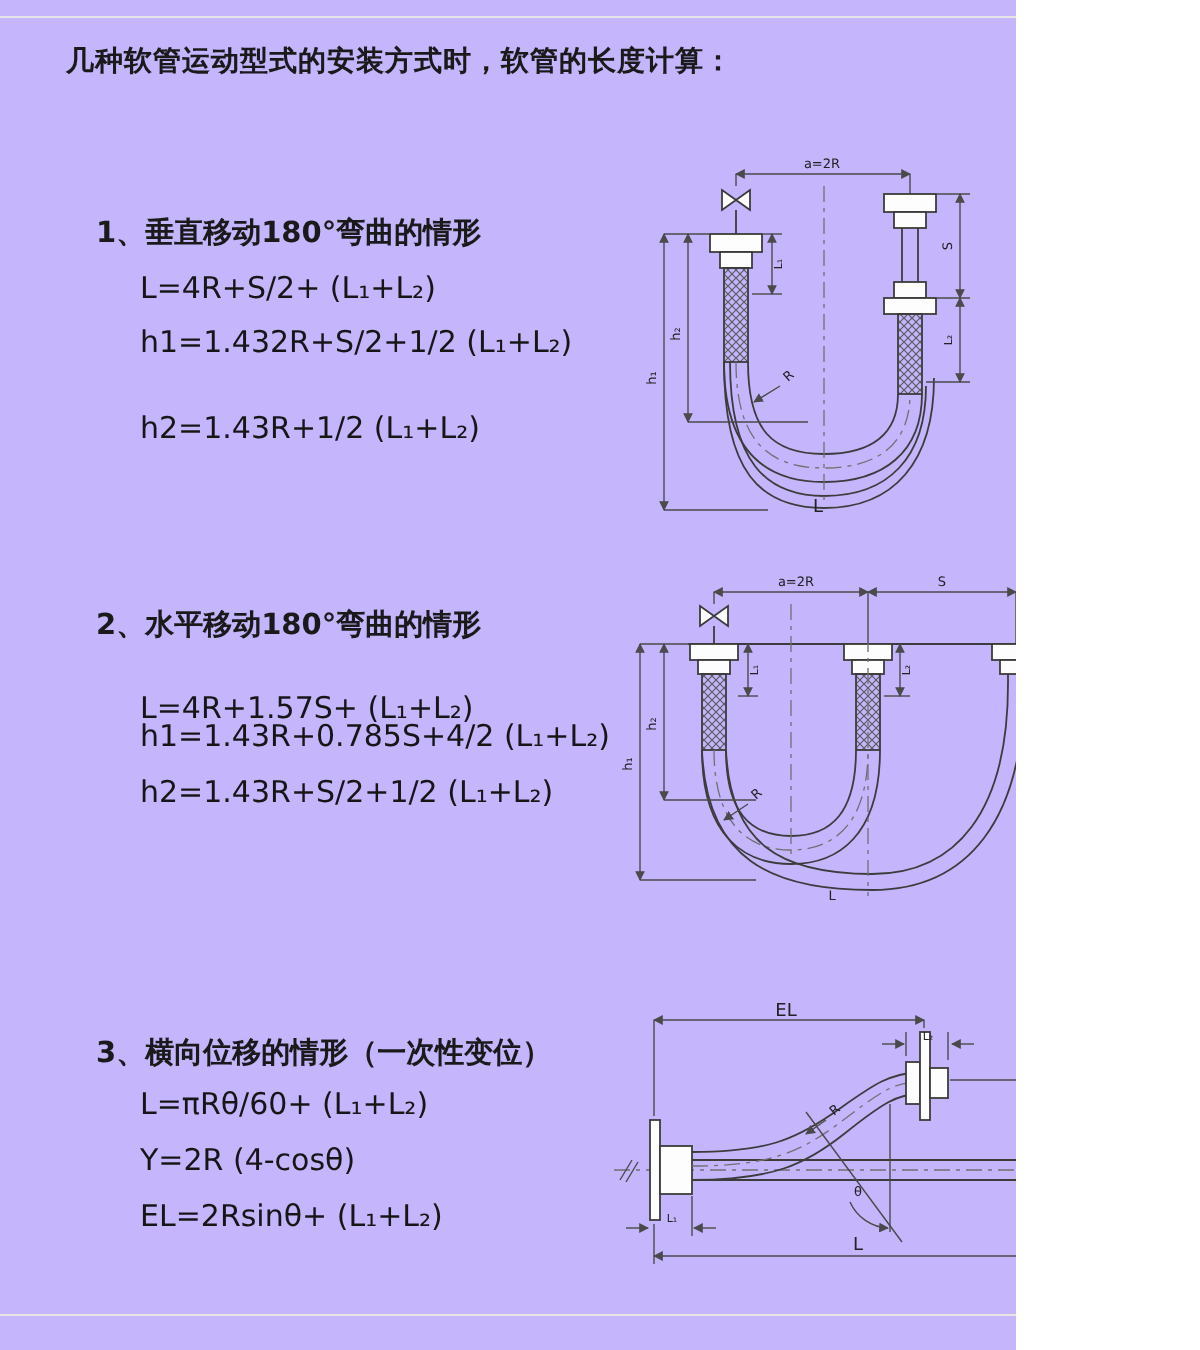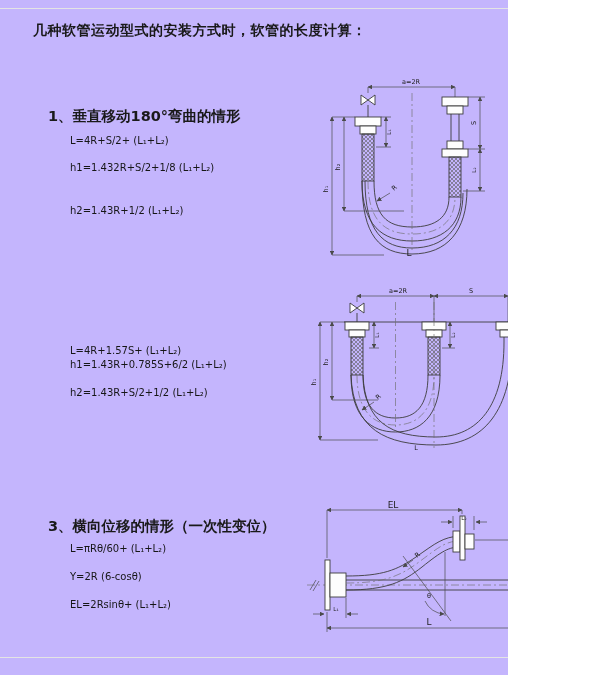--- a/index.html
+++ b/index.html
@@ -10,21 +10,21 @@
   }
   .rule{position:absolute;left:0;width:600px;height:1px;background:#e4e4e4;}
   .page-title{
     position:absolute;left:33px;top:22px;font-size:14px;font-weight:bold;
     letter-spacing:0.5px;white-space:nowrap;
   }
   .sec-heading{
     position:absolute;font-size:14.5px;font-weight:bold;white-space:nowrap;text-align:center;
   }
   .formula{
-    position:absolute;left:70px;font-size:10px;font-weight:normal;
+    position:absolute;left:70px;font-size:15px;font-weight:normal;
     white-space:nowrap;color:#161616;
   }
   svg{position:absolute;overflow:visible;}
   .pl{stroke:#3c3c3c;stroke-width:0.9;fill:none;}
   .pf{stroke:#3c3c3c;stroke-width:0.9;fill:#fdfdfd;}
   .dl{stroke:#4a4a4a;stroke-width:0.7;fill:none;}
   .cl{stroke:#707070;stroke-width:0.65;fill:none;stroke-dasharray:8 3 2 3;}
   .dt{font-family:"DejaVu Sans","Liberation Sans",sans-serif;font-size:6.5px;fill:#222;}
   .dts{font-family:"DejaVu Sans","Liberation Sans",sans-serif;font-size:5.5px;fill:#222;}
   .dt2{font-family:"DejaVu Sans","Liberation Sans",sans-serif;font-size:9px;fill:#222;}
@@ -34,30 +34,31 @@
 
 <div class="page">
 
   <div class="rule" style="top:8px"></div>
   <div class="rule" style="top:657px"></div>
 
   <div class="page-title">几种软管运动型式的安装方式时，软管的长度计算：</div>
 
   <div class="sec-heading" style="left:48px;top:107px">1、垂直移动180°弯曲的情形</div>
   <div class="formula" style="top:135px">L=4R+S/2+ (L₁+L₂)</div>
-  <div class="formula" style="top:162px">h1=1.432R+S/2+1/8 (L₁+L₂)</div>
+  <div class="formula" style="top:162px">h1=1.432R+S/2+1/2 (L₁+L₂)</div>
   <div class="formula" style="top:205px">h2=1.43R+1/2 (L₁+L₂)</div>
 
+  <div class="sec-heading" style="left:48px;top:303px">2、水平移动180°弯曲的情形</div>
   <div class="formula" style="top:345px">L=4R+1.57S+ (L₁+L₂)</div>
-  <div class="formula" style="top:359px">h1=1.43R+0.785S+6/2 (L₁+L₂)</div>
+  <div class="formula" style="top:359px">h1=1.43R+0.785S+4/2 (L₁+L₂)</div>
   <div class="formula" style="top:387px">h2=1.43R+S/2+1/2 (L₁+L₂)</div>
 
   <div class="sec-heading" style="left:48px;top:517px">3、横向位移的情形（一次性变位）</div>
   <div class="formula" style="top:543px">L=πRθ/60+ (L₁+L₂)</div>
-  <div class="formula" style="top:571px">Y=2R (6-cosθ)</div>
+  <div class="formula" style="top:571px">Y=2R (4-cosθ)</div>
   <div class="formula" style="top:599px">EL=2Rsinθ+ (L₁+L₂)</div>
 
   <svg style="left:320px;top:71px" width="170" height="186" viewBox="0 0 170 186">
     <defs>
       <marker id="m1" viewBox="0 0 10 10" refX="9" refY="5" markerWidth="7" markerHeight="7" orient="auto-start-reverse">
         <path d="M0,0 L10,5 L0,10 z" fill="#4a4a4a"></path>
       </marker>
       <pattern id="p1" width="4" height="4" patternUnits="userSpaceOnUse">
         <path d="M0,0 L4,4 M4,0 L0,4" stroke="#5a5a5a" stroke-width="0.6"></path>
       </pattern>

